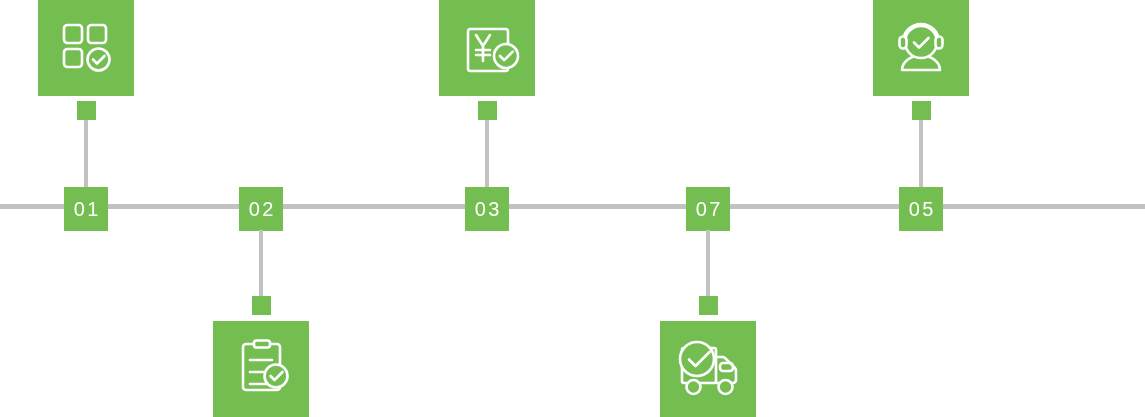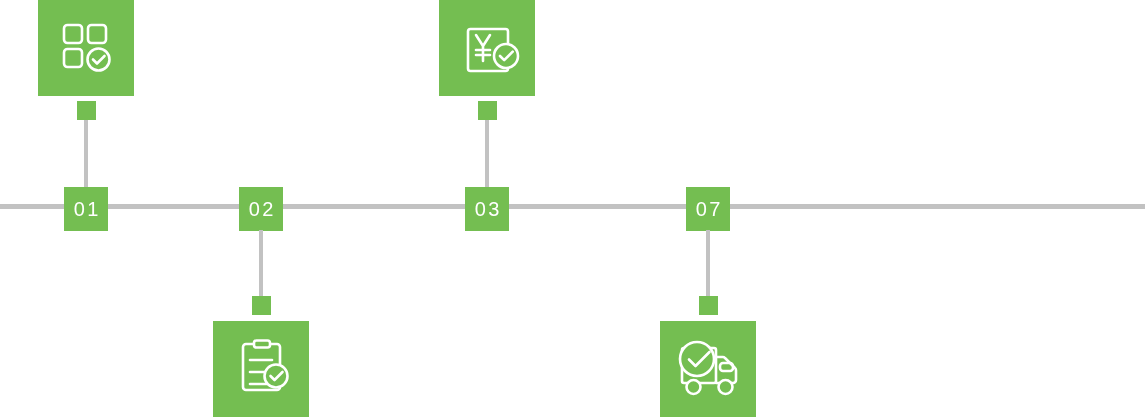--- a/index.html
+++ b/index.html
@@ -113,14 +113,31 @@
         <path class="ln" d="M56,36 h6.8 a3,3 0 0 1 2.2,1 l10,10 a3,3 0 0 1 1,2.2 V59 a3,3 0 0 1 -3,3 H56"></path>
         <rect class="ln" x="60" y="42" width="13" height="8" rx="3"></rect>
         <circle class="solid" cx="33.5" cy="66" r="7"></circle>
         <circle class="solid" cx="65.5" cy="66" r="7"></circle>
         <circle class="solid" cx="37" cy="38" r="17"></circle>
         <path class="ln" d="M29,38.5 l6.5,6.5 l14,-14"></path>
       </svg>
     </div>
   </div>
 
+  <div class="step top" style="left:873px">
+    <div class="icon-box">
+      <svg class="icon-svg" width="96" height="96" viewBox="0 0 96 96">
+        <path class="ln" d="M29,70 a19,14.5 0 0 1 38,0 z"></path>
+        <circle class="solid" cx="48" cy="42" r="16"></circle>
+        <path class="ln" d="M41,42.5 l5,5 l9.5,-9.5"></path>
+        <path class="ln" d="M30,45 v-3 a18,18 0 0 1 36,0 v3"></path>
+        <rect class="solid" x="26.5" y="36.5" width="7" height="12" rx="3.5"></rect>
+        <rect class="solid" x="62.5" y="36.5" width="7" height="12" rx="3.5"></rect>
+      </svg>
+    </div>
+    <div class="connector-line"></div>
+    <div class="connector-square"></div>
+    <div class="number-box">
+      <span>05</span>
+    </div>
+  </div>
 
 </div>
 
 </body></html>

